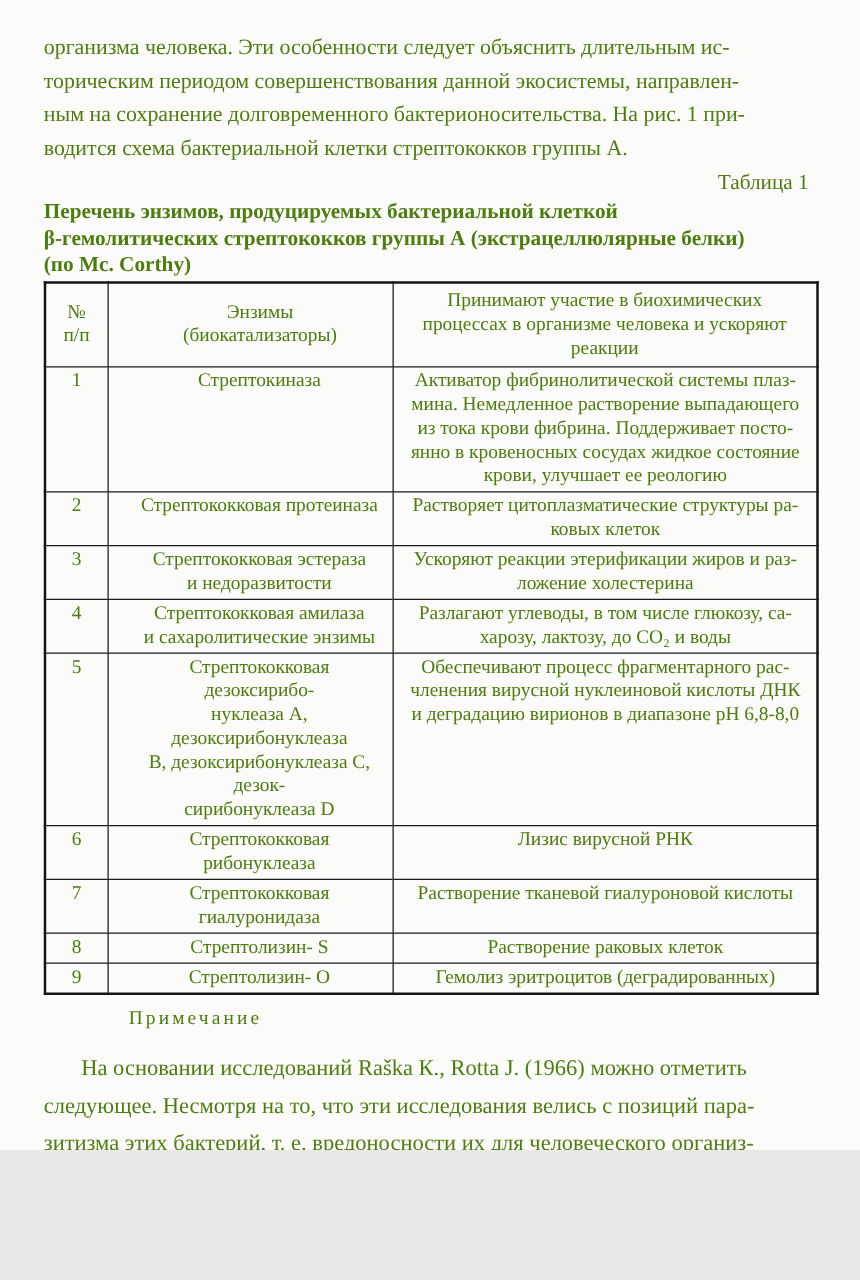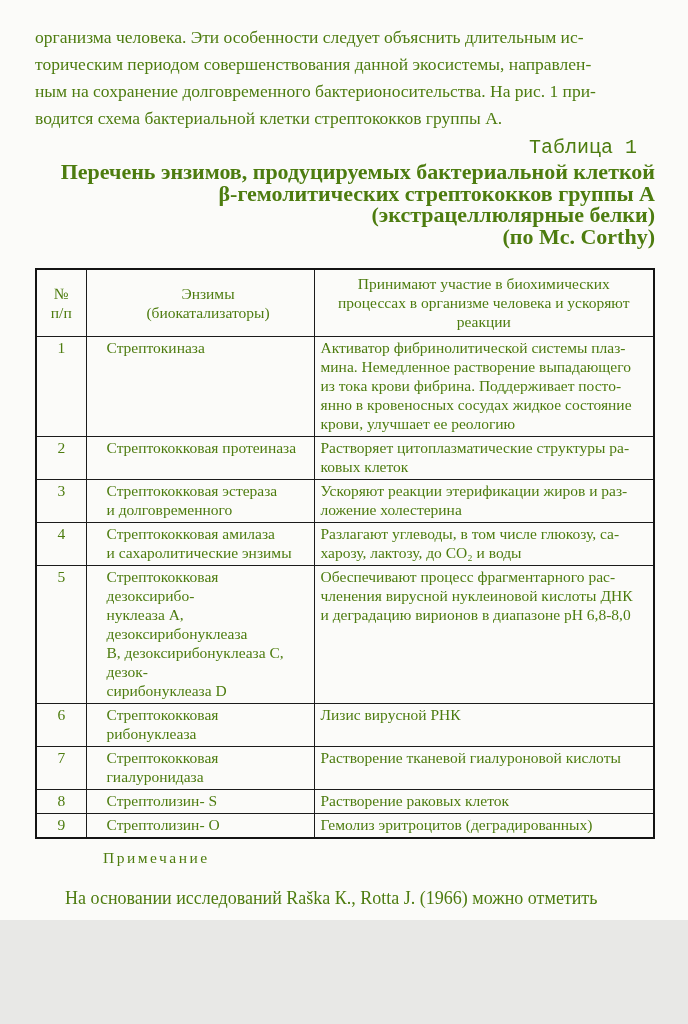--- a/index.html
+++ b/index.html
@@ -15,51 +15,50 @@
     overflow: hidden;
   }
   .para { white-space: pre-line; }
   .intro {
     font-size: 17.5px;
     line-height: 27px;
     text-align: left;
   }
   .tbl-label {
     text-align: right;
-    font-size: 20px;
-    margin: 4px 18px 2px 0;
-    font-family: Liberation Mono, monospace;
+    font-size: 17px;
+    margin: 4px 8px 2px 0;
   }
   .tbl-title {
-    text-align: right;
+    text-align: left;
     font-weight: bold;
-    font-size: 22px;
+    font-size: 17px;
     line-height: 21.5px;
     white-space: pre-line;
-    margin: 0 auto 21px auto;
+    margin: 0 auto 2px auto;
   }
   table.tbl {
     width: 100%;
     border-collapse: collapse;
     font-size: 15.5px;
     line-height: 19px;
     border: 2px solid #141414;
   }
   .tbl th, .tbl td {
     border: 1.5px solid #1b1b1b;
     white-space: pre-line;
     vertical-align: top;
   }
   .tbl th {
     font-weight: normal;
     text-align: center;
     vertical-align: middle;
     padding: 4px 4px 5px 4px;
   }
-  .tbl td { padding: 1px 5px 3px 6px; }
+  .tbl td { padding: 1px 5px 3px 6px; text-align: center; }
   .tbl .c1 { width: 50px; text-align: center; padding-left: 2px; padding-right: 2px; }
   .tbl .c2 { width: 228px; padding-left: 20px; }
   .notes {
     margin-top: 9px;
     font-size: 15.5px;
     line-height: 20.5px;
     margin-left: 30px;
   }
   .note-head {
     text-indent: 38px;
@@ -113,21 +112,21 @@
       </tr>
       <tr>
         <td class="c1">2</td>
         <td class="c2">Стрептококковая протеиназа</td>
         <td class="c3">Растворяет цитоплазматические структуры ра-
 ковых клеток</td>
       </tr>
       <tr>
         <td class="c1">3</td>
         <td class="c2">Стрептококковая эстераза
-и долговременного</td>
+и недоразвитости</td>
         <td class="c3">Ускоряют реакции этерификации жиров и раз-
 ложение холестерина</td>
       </tr>
       <tr>
         <td class="c1">4</td>
         <td class="c2">Стрептококковая амилаза
 и сахаролитические энзимы</td>
         <td class="c3">Разлагают углеводы, в том числе глюкозу, са-
 харозу, лактозу, до CO₂ и воды</td>
       </tr>

